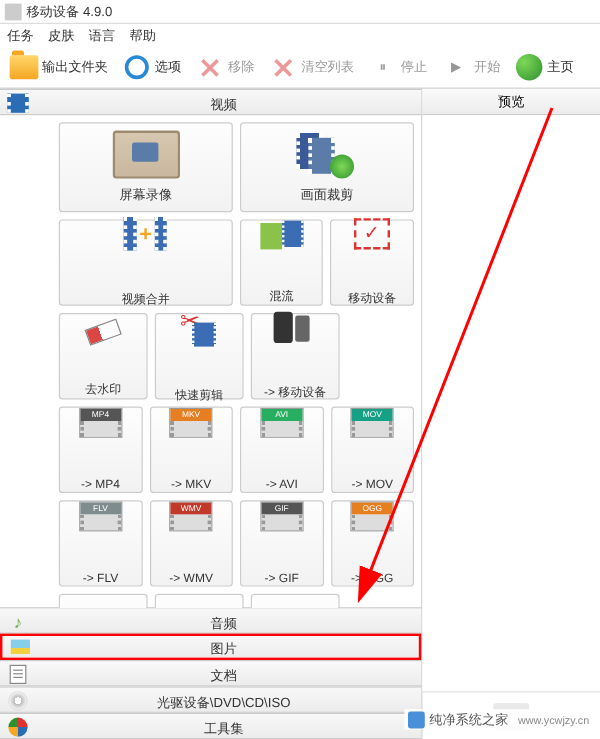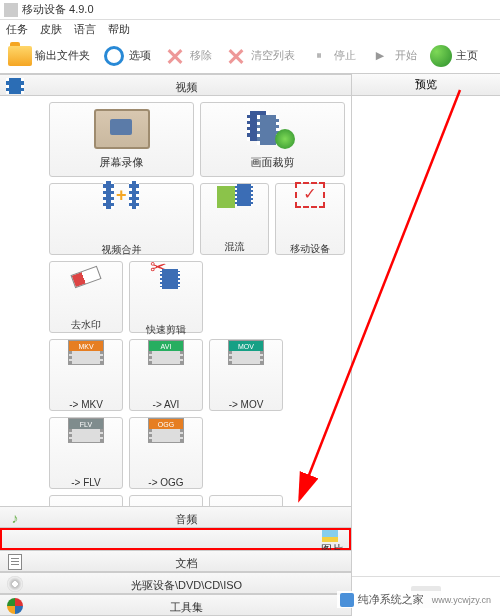--- a/index.html
+++ b/index.html
@@ -17,21 +17,21 @@
     .tbtn .ticon { width: 24px; height: 24px; display: flex; align-items: center; justify-content: center; }
     
     .content { display: flex; height: calc(100% - 74px); }
     .left { width: 352px; border-right: 1px solid #ccc; display: flex; flex-direction: column; position: relative; }
     .right { flex: 1; display: flex; flex-direction: column; position: relative; }
     
     .section-header { height: 22px; display: flex; align-items: flex-end; background: linear-gradient(#f8f8f8,#ececec); border-top: 1px solid #ccc; border-bottom: 1px solid #ccc; padding: 0 6px; font-size: 11px; color: #333; cursor: pointer; }
     .section-header .sicon { width: 18px; height: 18px; margin-right: 4px; display: flex; align-items: center; justify-content: center; }
     .section-header .slabel { flex: 1; text-align: center; }
     
-    .section-header.highlighted { border: 2px solid red; flex-direction: column; }
+    .section-header.highlighted { border: 2px solid red; }
     
     .video-section { flex: 1; overflow-y: auto; padding: 6px; }
     
     .row { display: flex; gap: 6px; margin-bottom: 6px; padding-left: 43px; }
     
     .bigtile { border: 1px solid #ccc; border-radius: 3px; background: linear-gradient(#fdfdfd,#f2f2f2); display: flex; flex-direction: column; align-items: center; justify-content: center; padding: 6px; cursor: pointer; }
     .bigtile .bicon { width: 56px; height: 42px; margin-bottom: 4px; }
     .bigtile .blabel { font-size: 11px; color: #333; }
     
     .tile { width: 74px; height: 72px; border: 1px solid #ccc; border-radius: 3px; background: linear-gradient(#fdfdfd,#f2f2f2); display: flex; flex-direction: column; align-items: center; justify-content: center; cursor: pointer; }
@@ -216,23 +216,39 @@
               <div class="eraser-ic"></div>
             </div>
           <span class="tlabel">去水印</span>
         </div>
         <div class="tile">
           <div class="ticon2">
               <div class="cut-ic"></div>
             </div>
           <span class="tlabel">快速剪辑</span>
         </div>
-      </div>
-
-      <div class="row">
+        <div class="tile">
+          <div class="ticon2 mobile-ic">
+              <div class="d1"></div>
+              <div class="d2"></div>
+            </div>
+          <span class="tlabel">-&gt; 移动设备</span>
+        </div>
+      </div>
+
+      <div class="row">
+        <div class="tile">
+            <div class="ticon2 fmt-ic mp4">
+              <div class="tag">MP4</div>
+              <div class="body">
+                <div class="strip"></div>
+              </div>
+            </div>
+            <span class="tlabel">-&gt; MP4</span>
+          </div>
         <div class="tile">
             <div class="ticon2 fmt-ic mkv">
               <div class="tag">MKV</div>
               <div class="body">
                 <div class="strip"></div>
               </div>
             </div>
             <span class="tlabel">-&gt; MKV</span>
           </div>
         <div class="tile">
@@ -257,20 +273,38 @@
 
       <div class="row">
         <div class="tile">
             <div class="ticon2 fmt-ic flv">
               <div class="tag">FLV</div>
               <div class="body">
                 <div class="strip"></div>
               </div>
             </div>
             <span class="tlabel">-&gt; FLV</span>
+          </div>
+        <div class="tile">
+            <div class="ticon2 fmt-ic wmv">
+              <div class="tag">WMV</div>
+              <div class="body">
+                <div class="strip"></div>
+              </div>
+            </div>
+            <span class="tlabel">-&gt; WMV</span>
+          </div>
+        <div class="tile">
+            <div class="ticon2 fmt-ic gif">
+              <div class="tag">GIF</div>
+              <div class="body">
+                <div class="strip"></div>
+              </div>
+            </div>
+            <span class="tlabel">-&gt; GIF</span>
           </div>
         <div class="tile">
             <div class="ticon2 fmt-ic ogg">
               <div class="tag">OGG</div>
               <div class="body">
                 <div class="strip"></div>
               </div>
             </div>
             <span class="tlabel">-&gt; OGG</span>
           </div>

